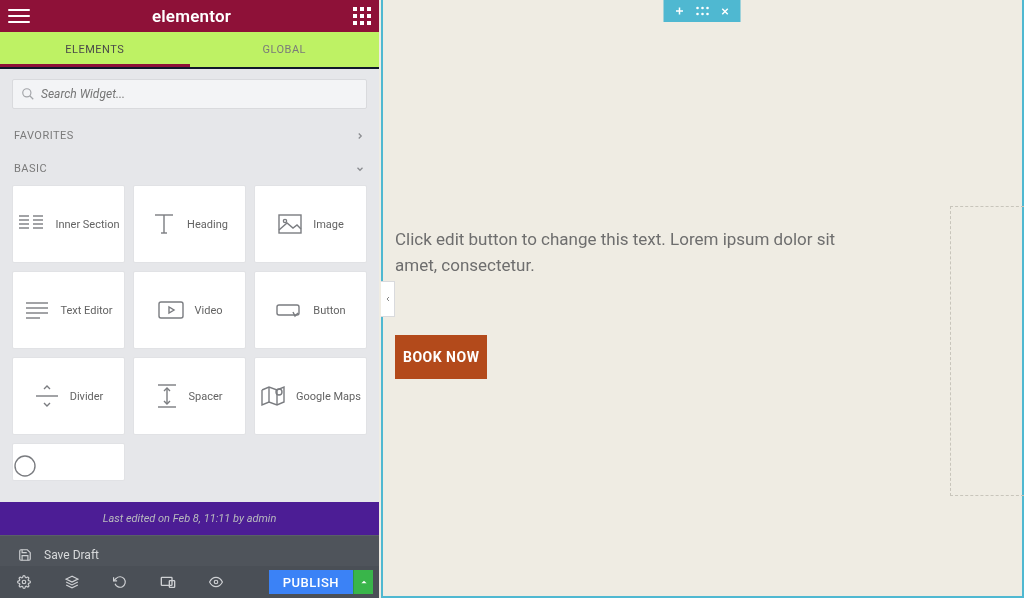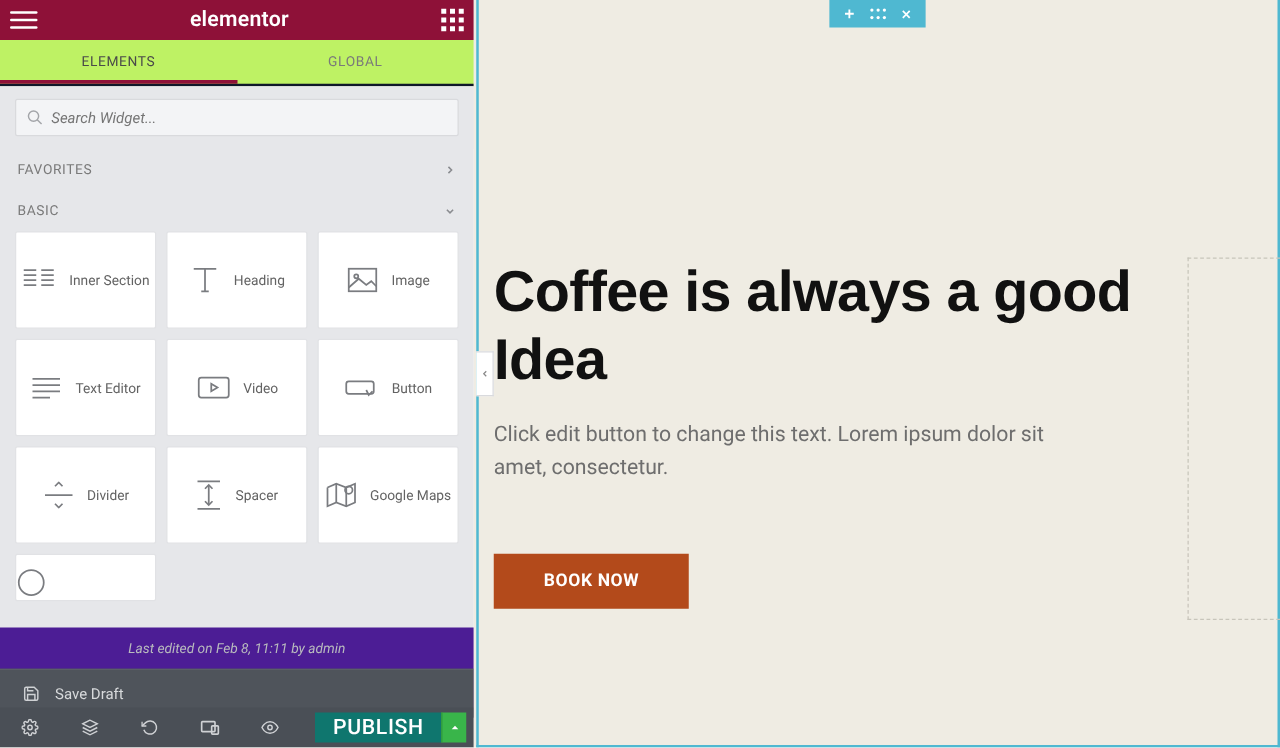--- a/index.html
+++ b/index.html
@@ -26,31 +26,31 @@
 .widget.partial { height:38px; overflow:hidden; justify-content:flex-start; padding-top:8px;}
 .panel-scroll { flex:1; overflow:hidden; position:relative; }
 .save-flyout { position:absolute; left:0; right:0; bottom:24px; background:#4c1d95; color:#d7d9db; }
 .flyout-meta { text-align:center; font-size:11px; font-style:italic; color:#b9bbbe; padding:10px 0; }
 .flyout-item { display:flex; align-items:center; gap:12px; padding:12px 18px; font-size:12px; cursor:pointer; background:#4f545b; border-top:1px solid #5a5f66; }
 .panel-footer { position:absolute; left:0; right:0; bottom:0; height:32px; background:#4a4f56; display:flex; align-items:center; }
 .footer-left { display:flex; align-items:center; gap:0; flex:1; }
 .footer-btn { width:48px; height:32px; display:flex; align-items:center; justify-content:center; color:#cfd1d4; cursor:pointer; }
 .footer-btn svg { display:block; }
 .publish-group { display:flex; height:24px; margin-right:6px; }
-.publish-btn { background:#0f766e; color:#fff; font-size:17px; letter-spacing:0.5px; padding:0 14px; display:flex; align-items:center; border:none; cursor:pointer; font-weight:500; }
+.publish-btn { background:#3b82f6; color:#fff; font-size:13px; letter-spacing:0.5px; padding:0 14px; display:flex; align-items:center; border:none; cursor:pointer; font-weight:500; }
 .publish-caret { background:#39b54a; width:20px; display:flex; align-items:center; justify-content:center; border-left:1px solid #2f9a3d; cursor:pointer; }
 .canvas { flex:1; background:#efece3; position:relative; }
 .canvas-border { position:absolute; top:0; left:2px; right:0; bottom:0; border-left:2px solid #4fb8d1; border-right:2px solid #4fb8d1; border-bottom:2px solid #4fb8d1; }
 .section-handle { position:absolute; top:0; left:50%; transform:translateX(-50%); background:#4fb8d1; height:22px; display:flex; align-items:center; gap:10px; padding:0 10px; z-index:3; }
 .section-handle .h-btn { color:#fff; cursor:pointer; display:flex; align-items:center; }
 .collapse-tab { position:absolute; left:2px; top:50%; transform:translateY(-50%); width:14px; height:36px; background:#fff; border:1px solid #d9dadd; display:flex; align-items:center; justify-content:center; font-size:11px; color:#888; cursor:pointer; z-index:2; border-left:none;}
 .content { position:absolute; left:16px; top:206px; right:40px; }
 .headline { font-size:46px; font-weight:700; line-height:1.18; color:#111; font-family: Helvetica, Arial, sans-serif; letter-spacing:-0.5px;}
 .subtext { margin-top:20px; font-size:17px; color:#6e6e6e; line-height:1.55; max-width:470px; }
-.cta { margin-top:56px; display:inline-block; background:#b34a1b; color:#fff; font-size:14px; font-weight:700; letter-spacing:0.5px; padding:14px 40px; border:none; cursor:pointer; }
+.cta { margin-top:56px; display:inline-block; background:#b34a1b; color:#fff; font-size:14px; font-weight:700; letter-spacing:0.5px; padding:14px 8px; border:none; cursor:pointer; }
 .image-placeholder { position:absolute; right:0; top:206px; width:74px; height:290px; border:1px dashed #c8c5bb; border-right:none; }
 </style>
 </head>
 <body>
 
 <div class="app">
 
   <div class="panel">
     <div class="panel-header">
       <div class="hamburger">
@@ -274,20 +274,19 @@
       </span>
     </div>
 
     <div class="collapse-tab">
       <svg width="8" height="10" viewBox="0 0 24 24" fill="none" stroke="#888" stroke-width="3">
           <polyline points="15 18 9 12 15 6"></polyline>
         </svg>
     </div>
 
     <div class="content">
-      <h1 class="headline">Coffee is always a good Idea</h1>
       <p class="subtext">Click edit button to change this text. Lorem ipsum dolor sit amet, consectetur.</p>
       <button class="cta">BOOK NOW</button>
     </div>
 
     <div class="image-placeholder"></div>
   </div>
 </div>
 
 </body></html>

